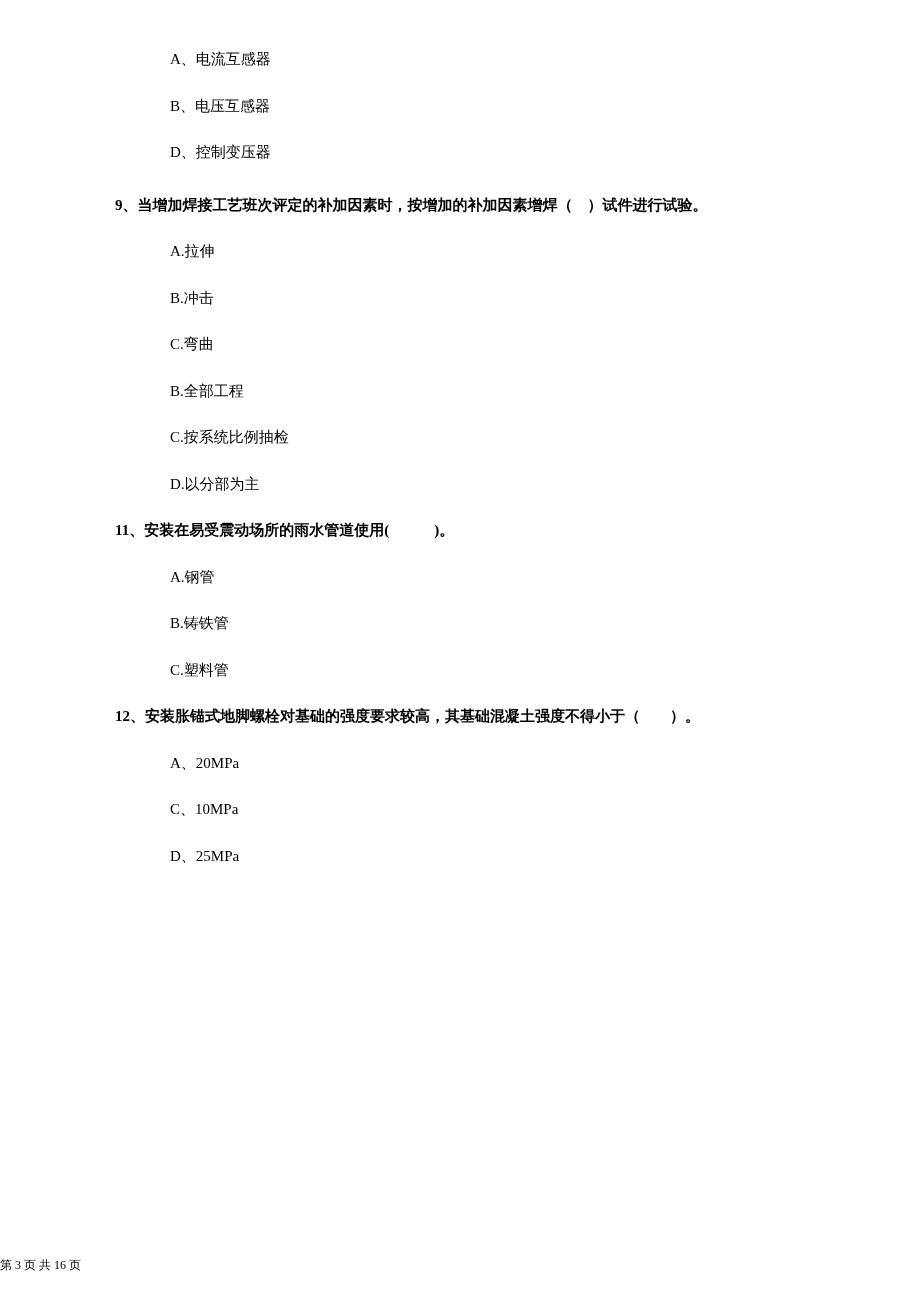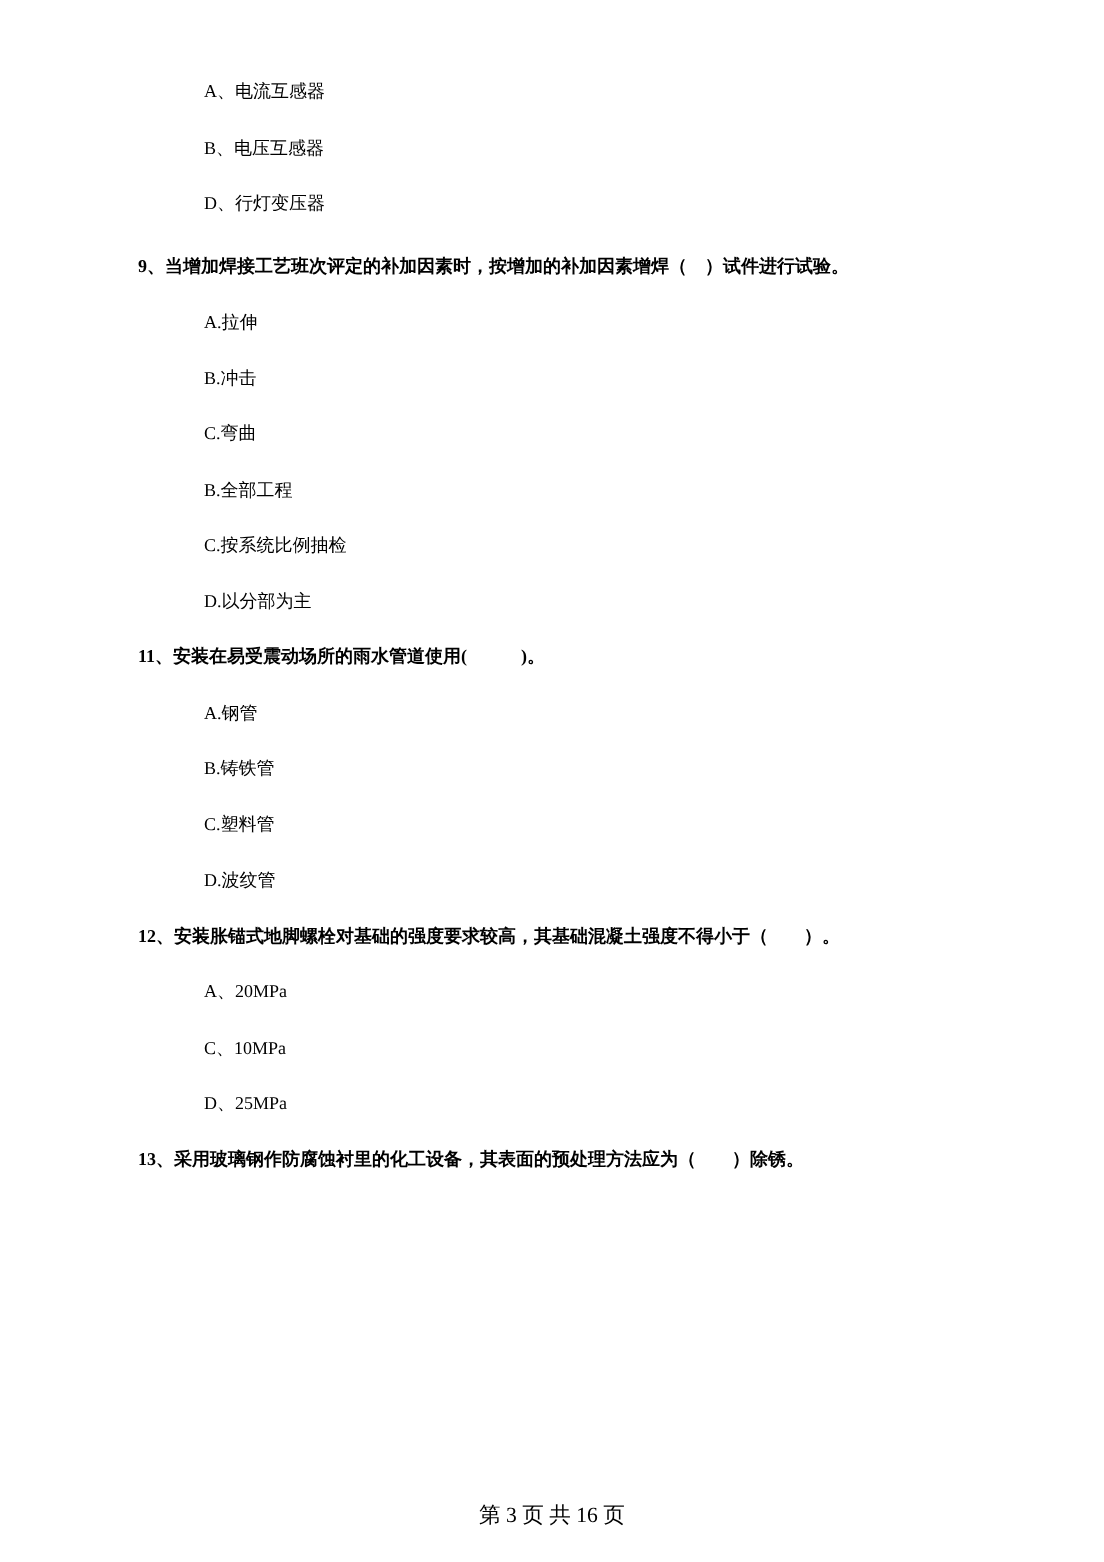--- a/index.html
+++ b/index.html
@@ -7,71 +7,68 @@
       padding: 0;
       background: #ffffff;
       font-family: "SimSun", "宋体", serif;
       font-size: 15px;
       color: #000;
       width: 920px;
       min-height: 1302px;
       position: relative;
     }
     .page {
-      padding: 66px 115px 0 115px;
+      padding: 48px 115px 0 115px;
       line-height: 1.5;
     }
     .option {
       padding-left: 55px;
       margin-bottom: 24px;
     }
     .question {
       margin-top: 18px;
       margin-bottom: 24px;
       text-align: justify;
       font-weight: bold;
     }
     .question.first {
       margin-top: 30px;
     }
     .footer {
       position: absolute;
       bottom: 28px;
       left: 0;
       width: 100%;
-      text-align: center;
-      font-size: 18px;
+      font-size: 12px;
     }
   </style>
 </head>
 <body>
 
 <div class="page">
 
   <div class="option">A、电流互感器</div>
   <div class="option">B、电压互感器</div>
-  <div class="option">D、行灯变压器</div>
+  <div class="option">D、控制变压器</div>
 
   <div class="question first">9、当增加焊接工艺班次评定的补加因素时，按增加的补加因素增焊（　）试件进行试验。</div>
   <div class="option">A.拉伸</div>
   <div class="option">B.冲击</div>
   <div class="option">C.弯曲</div>
 
   <div class="option">B.全部工程</div>
   <div class="option">C.按系统比例抽检</div>
   <div class="option">D.以分部为主</div>
 
   <div class="question">11、安装在易受震动场所的雨水管道使用(　　　)。</div>
   <div class="option">A.钢管</div>
   <div class="option">B.铸铁管</div>
   <div class="option">C.塑料管</div>
-  <div class="option">D.波纹管</div>
 
   <div class="question">12、安装胀锚式地脚螺栓对基础的强度要求较高，其基础混凝土强度不得小于（　　）。</div>
   <div class="option">A、20MPa</div>
   <div class="option">C、10MPa</div>
   <div class="option">D、25MPa</div>
 
-  <div class="question">13、采用玻璃钢作防腐蚀衬里的化工设备，其表面的预处理方法应为（　　）除锈。</div>
 
 </div>
 
 <div class="footer">第 3 页 共 16 页</div>
 
 </body></html>

